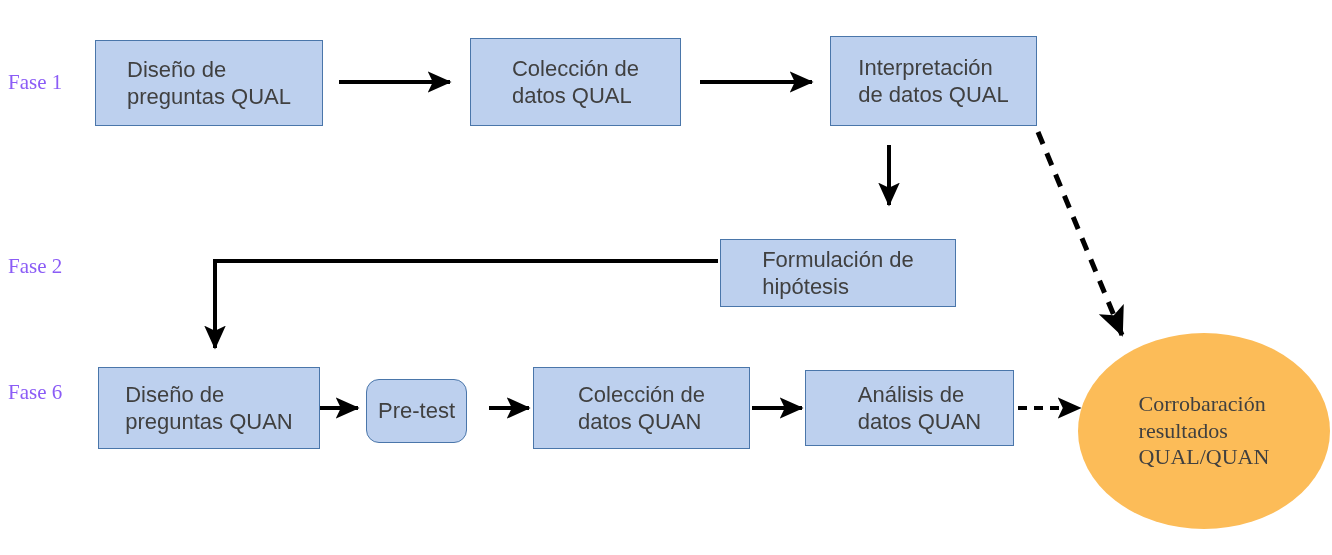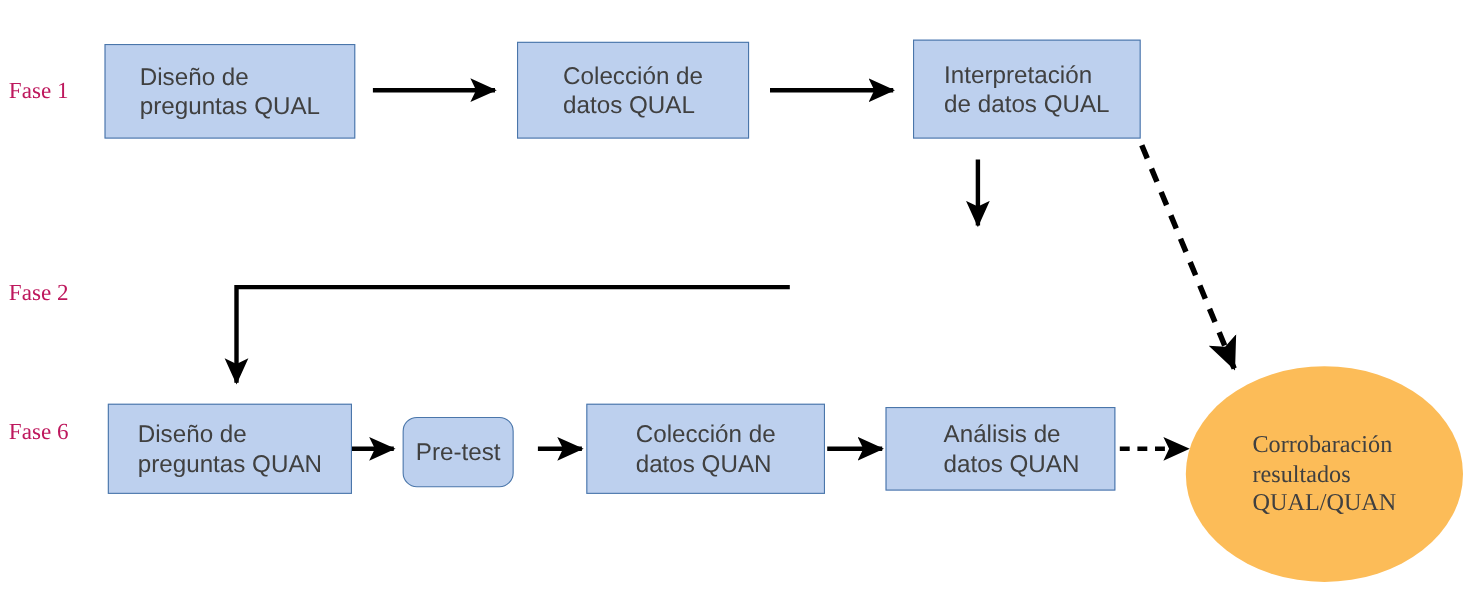--- a/index.html
+++ b/index.html
@@ -12,21 +12,21 @@
     width: 1332px;
     height: 555px;
     background: #ffffff;
     overflow: hidden;
     font-family: "Liberation Sans", sans-serif;
   }
   .phase-label {
     position: absolute;
     font-family: "Liberation Serif", serif;
     font-size: 21px;
-    color: #be185d;
+    color: #8b5cf6;
     white-space: nowrap;
     line-height: 1;
   }
   .node {
     position: absolute;
     box-sizing: border-box;
     display: flex;
     align-items: center;
     justify-content: center;
     text-align: left;
@@ -115,20 +115,22 @@
 
   <div class="node" style="left:95px; top:40px; width:228px; height:86px;">Diseño de
 preguntas QUAL</div>
 
   <div class="node" style="left:470px; top:38px; width:211px; height:88px;">Colección de
 datos QUAL</div>
 
   <div class="node" style="left:830px; top:36px; width:207px; height:90px;">Interpretación
 de datos QUAL</div>
 
+  <div class="node" style="left:720px; top:239px; width:236px; height:68px;">Formulación de
+hipótesis</div>
 
   <div class="node" style="left:98px; top:367px; width:222px; height:82px;">Diseño de
 preguntas QUAN</div>
 
   <div class="node rounded" style="left:366px; top:379px; width:101px; height:64px;">Pre-test</div>
 
   <div class="node" style="left:533px; top:367px; width:217px; height:82px;">Colección de
 datos QUAN</div>
 
   <div class="node" style="left:805px; top:370px; width:209px; height:76px;padding-left:20px;">Análisis de

